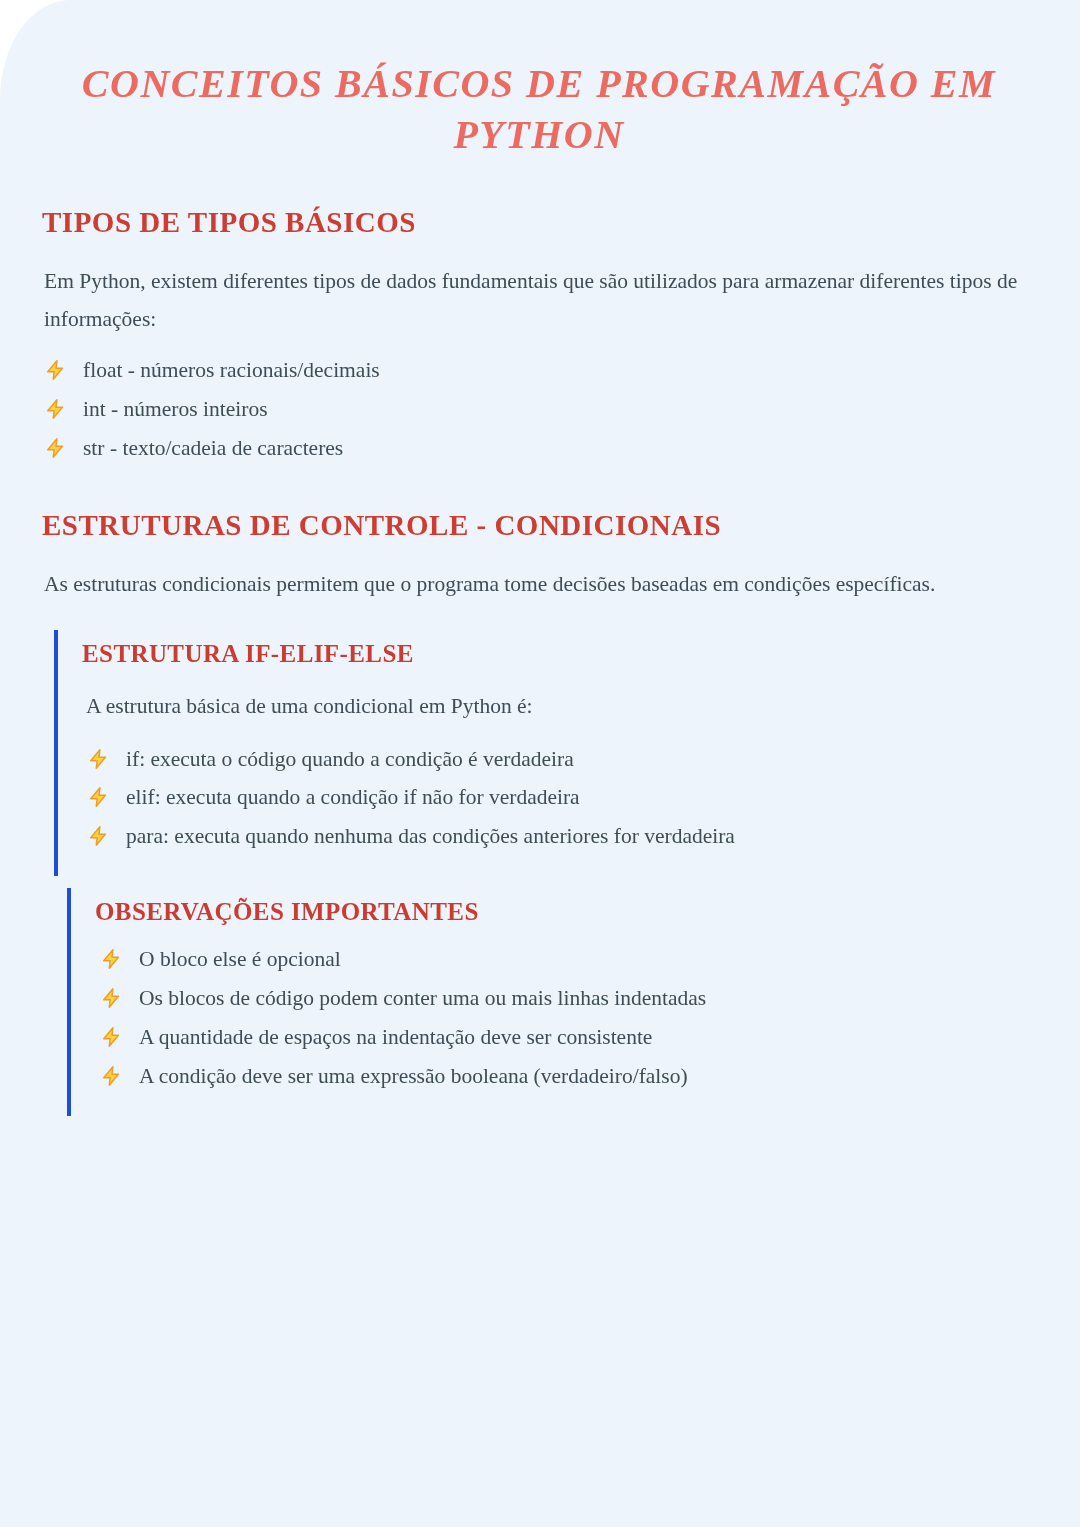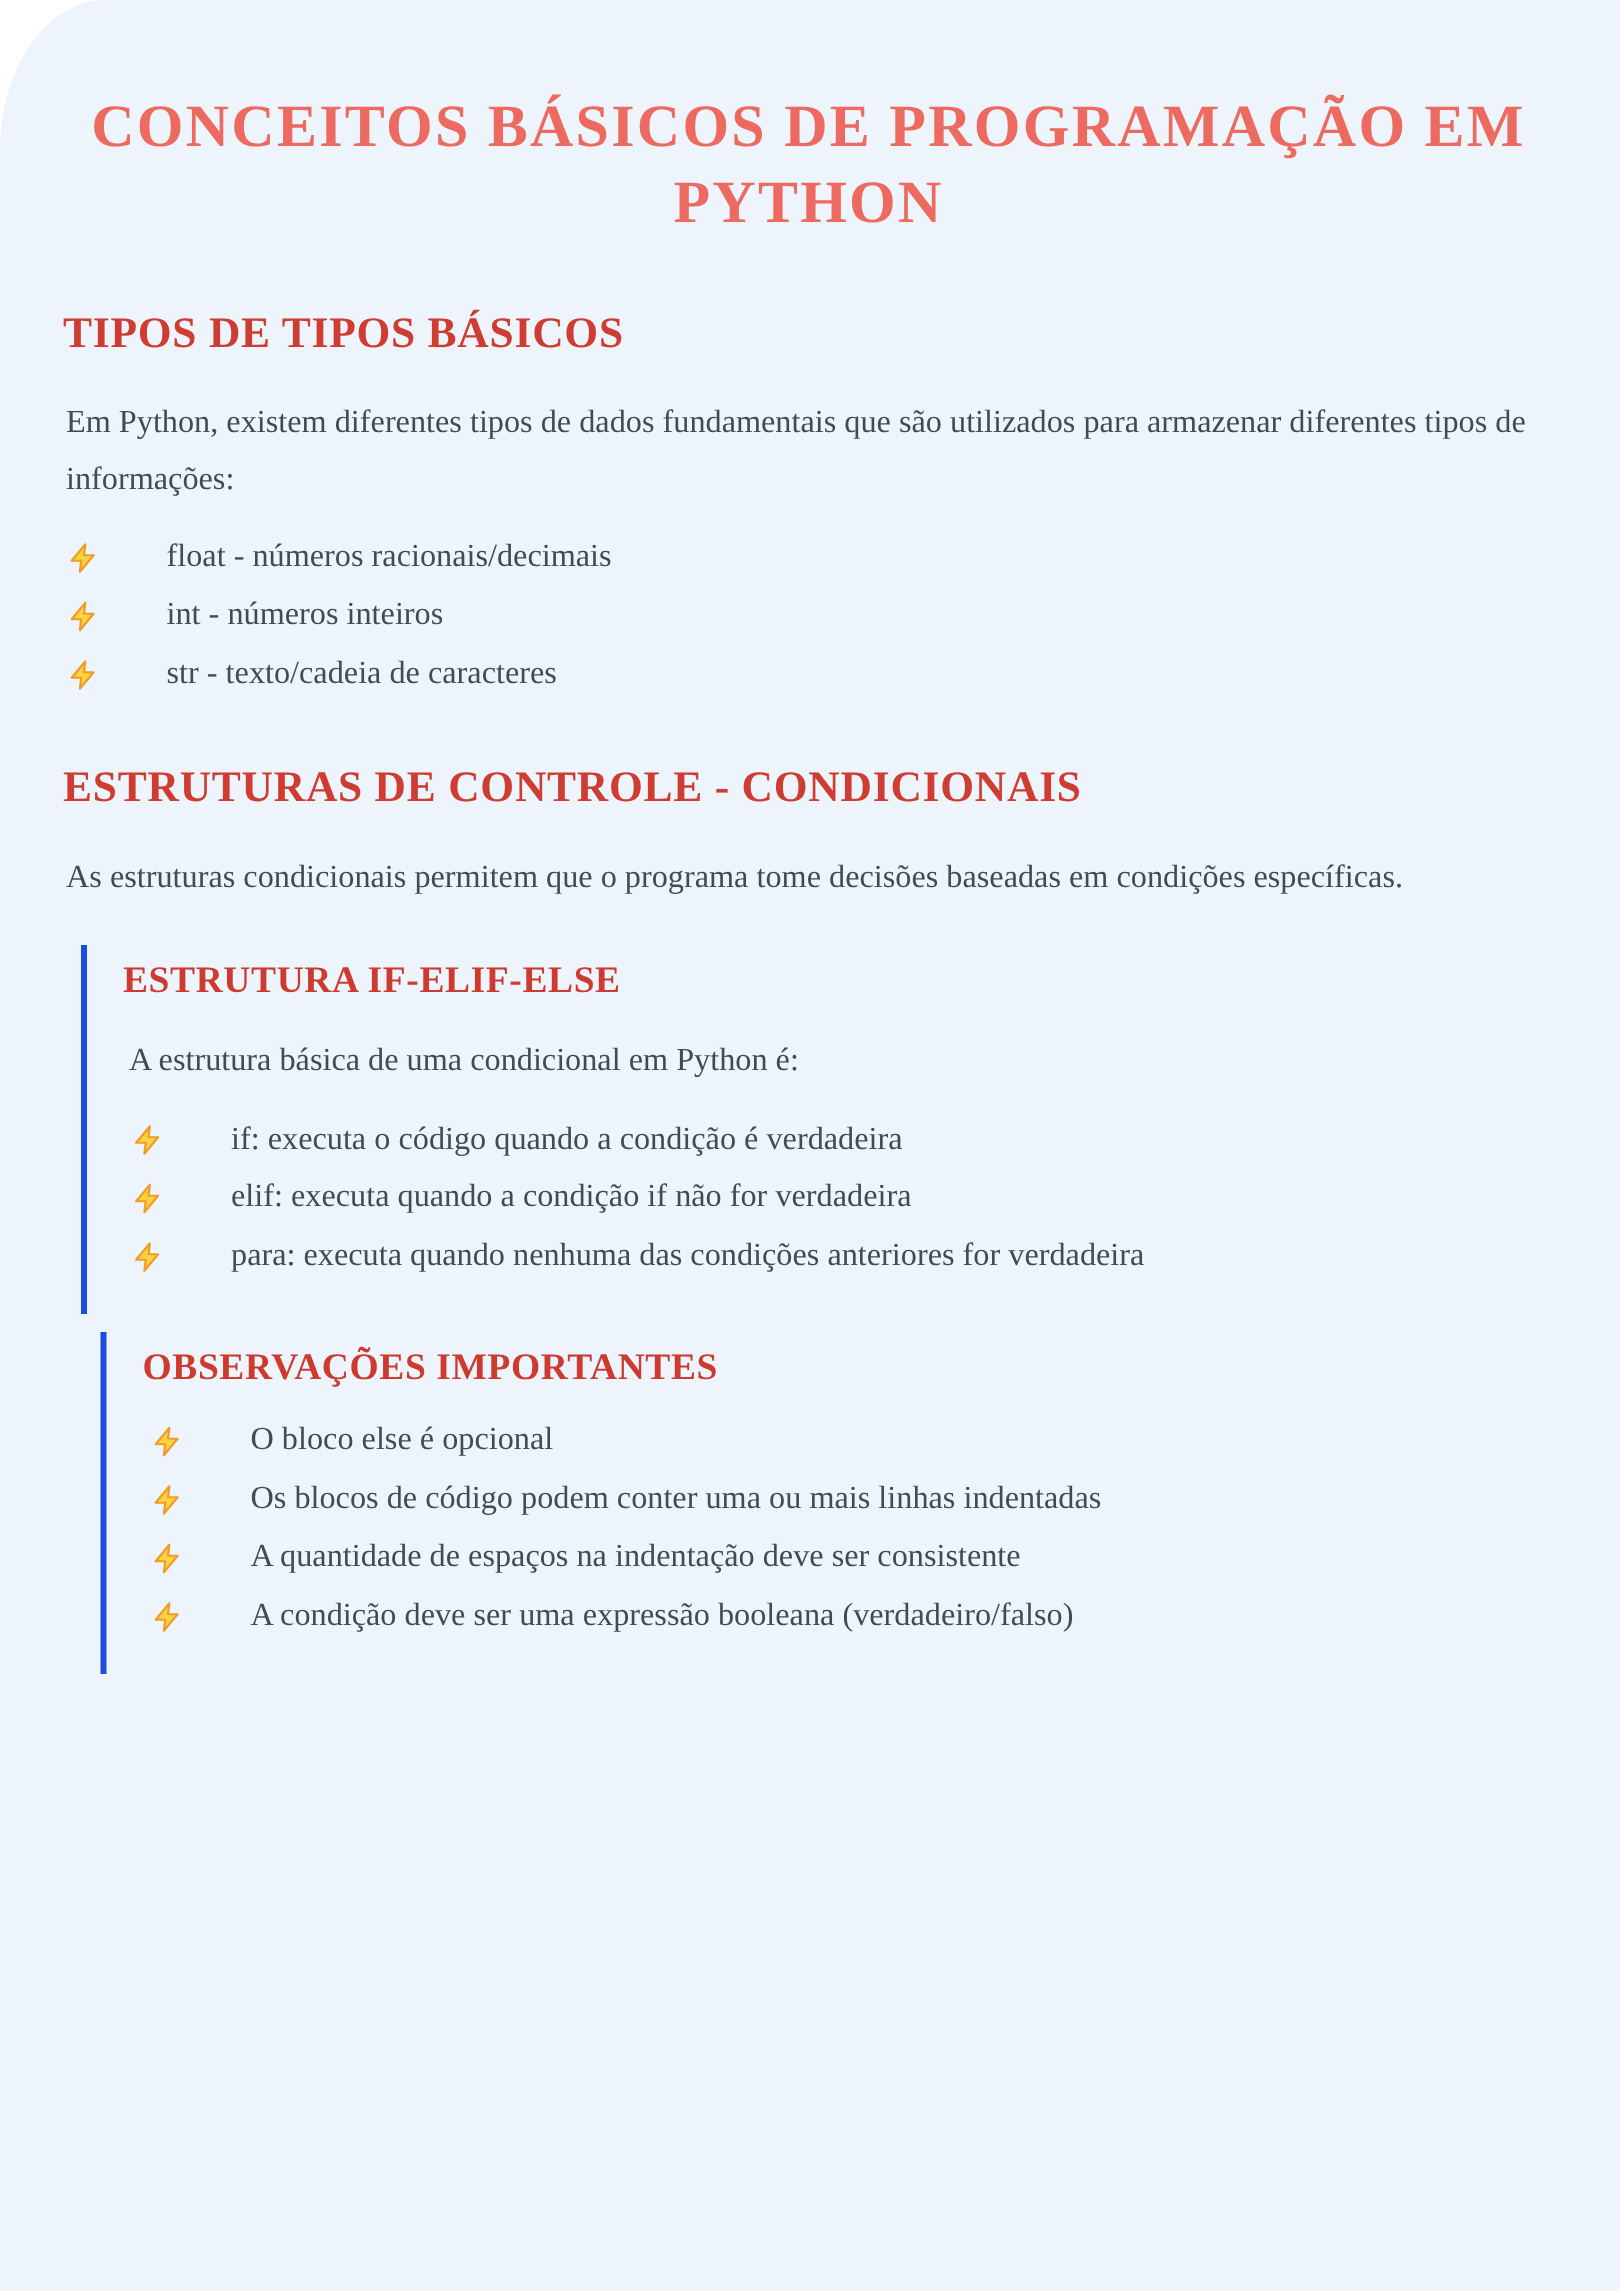--- a/index.html
+++ b/index.html
@@ -17,20 +17,21 @@
 
   .doc-title {
     margin: 8px auto 0 auto;
     max-width: 970px;
     text-align: center;
     color: #ed6a60;
     font-size: 40px;
     line-height: 1.28;
     font-weight: bold;
     letter-spacing: 1.5px;
+    font-style: italic;
   }
 
   section { display: block; }
 
   .sec-heading {
     margin: 46px 0 0 0;
     color: #cf3c31;
     font-size: 29px;
     font-weight: bold;
     letter-spacing: 0.5px;
@@ -44,26 +45,25 @@
     line-height: 1.76;
   }
 
   ul.blist {
     list-style: none;
     margin: 18px 0 0 0;
     padding: 0 0 0 3px;
   }
   ul.blist li.bullet {
     display: flex;
-    align-items: center;
+    align-items: flex-start;
     margin: 0 0 11px 0;
     color: #3e4c57;
     font-size: 21.5px;
     line-height: 1.3;
-    gap: 28px;
   }
   .bolt {
     flex: 0 0 auto;
     width: 22px;
     height: 22px;
     margin: 2px 16px 0 0;
   }
   .bolt svg { width: 22px; height: 22px; display: block; }
 
   .subsection {

